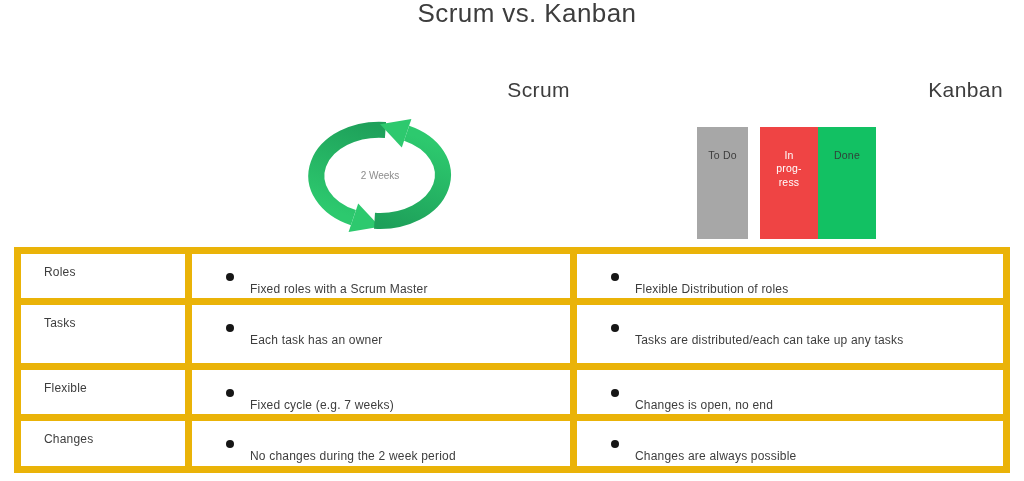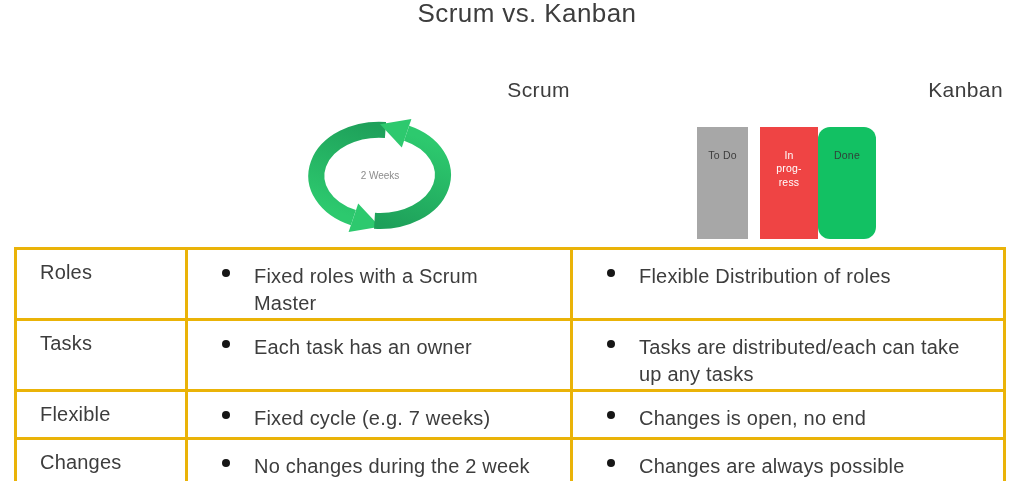--- a/index.html
+++ b/index.html
@@ -18,33 +18,33 @@
   .scrum-cycle{position:absolute;left:300px;top:117px;width:160px;height:116px;}
   .cycle-label{font-size:10px;fill:#8c8c8c;font-family:"Liberation Sans",sans-serif;}
 
   .kanban-board{position:absolute;left:697px;top:127px;height:112px;display:flex;}
   .kcol{
     box-sizing:border-box;height:112px;text-align:center;padding-top:8px;
     font-size:10.5px;line-height:1.3;white-space:pre-line;letter-spacing:.2px;
   }
   .kcol-todo{width:51px;background:#a7a7a7;color:#3d3d3d;margin-right:12px;}
   .kcol-progress{width:58px;background:#ef4444;color:#ffffff;}
-  .kcol-done{width:58px;background:#12c163;color:#31413a;border-radius:12px;}
+  .kcol-done{width:58px;background:#12c163;color:#31413a;}
 
   .compare-table{
     position:absolute;left:14px;top:247px;width:989px;
     border-collapse:collapse;table-layout:fixed;
   }
-  .compare-table td{border:3px solid #eab308;vertical-align:top;font-size:20px;letter-spacing:.2px;}
+  .compare-table td{border:7px solid #eab308;vertical-align:top;font-size:12px;letter-spacing:.2px;}
   .compare-table tr:nth-child(1){height:43px;}
   .compare-table tr:nth-child(2){height:65px;}
   .compare-table tr:nth-child(3){height:48px;}
   .compare-table tr:nth-child(4){height:46px;}
   .label-cell{padding:11px 0 0 23px;}
-  .bullet-item{display:flex;padding:12px 24px 0 33px;}
+  .bullet-item{display:flex;padding:12px 24px 0 33px;flex-direction:column;}
   .dot{flex:none;width:8px;height:8px;border-radius:50%;background:#161616;margin-top:6px;}
   .bullet-text{margin-left:24px;line-height:1.35;}
 </style>
 </head>
 <body>
 
 <div class="slide">
 
   <h1 class="title">Scrum vs. Kanban</h1>
 

